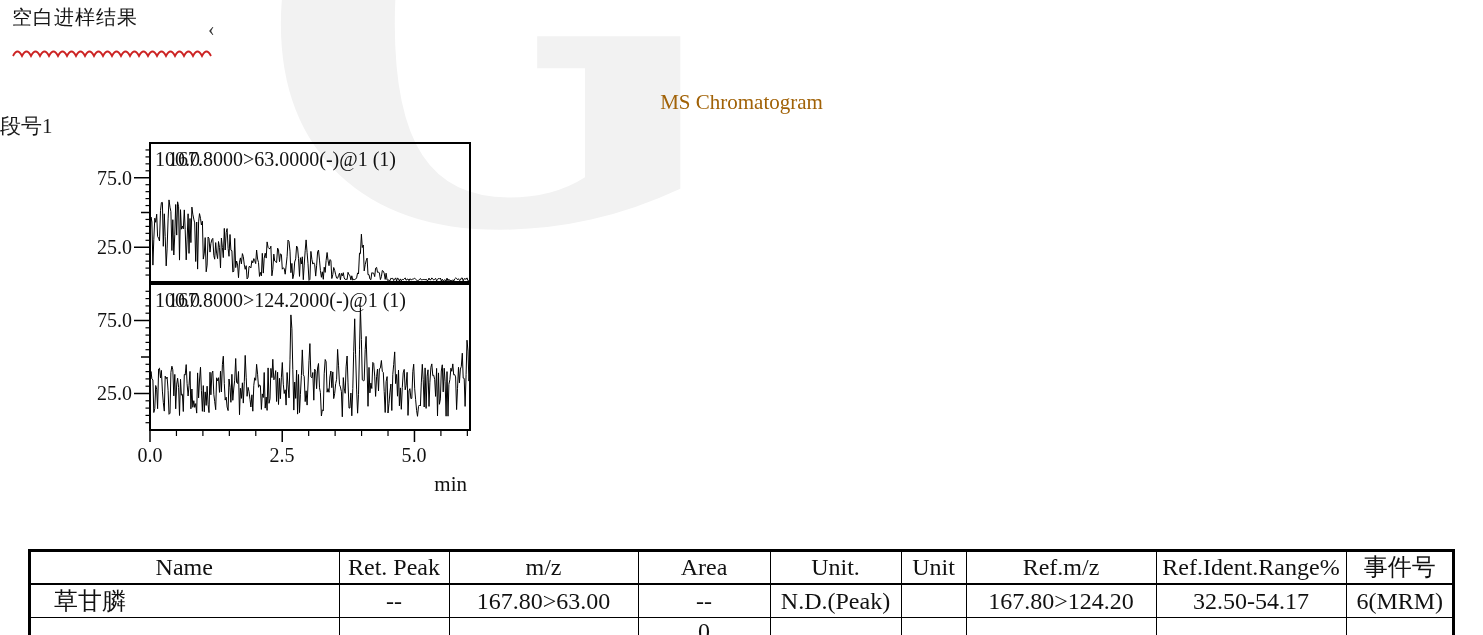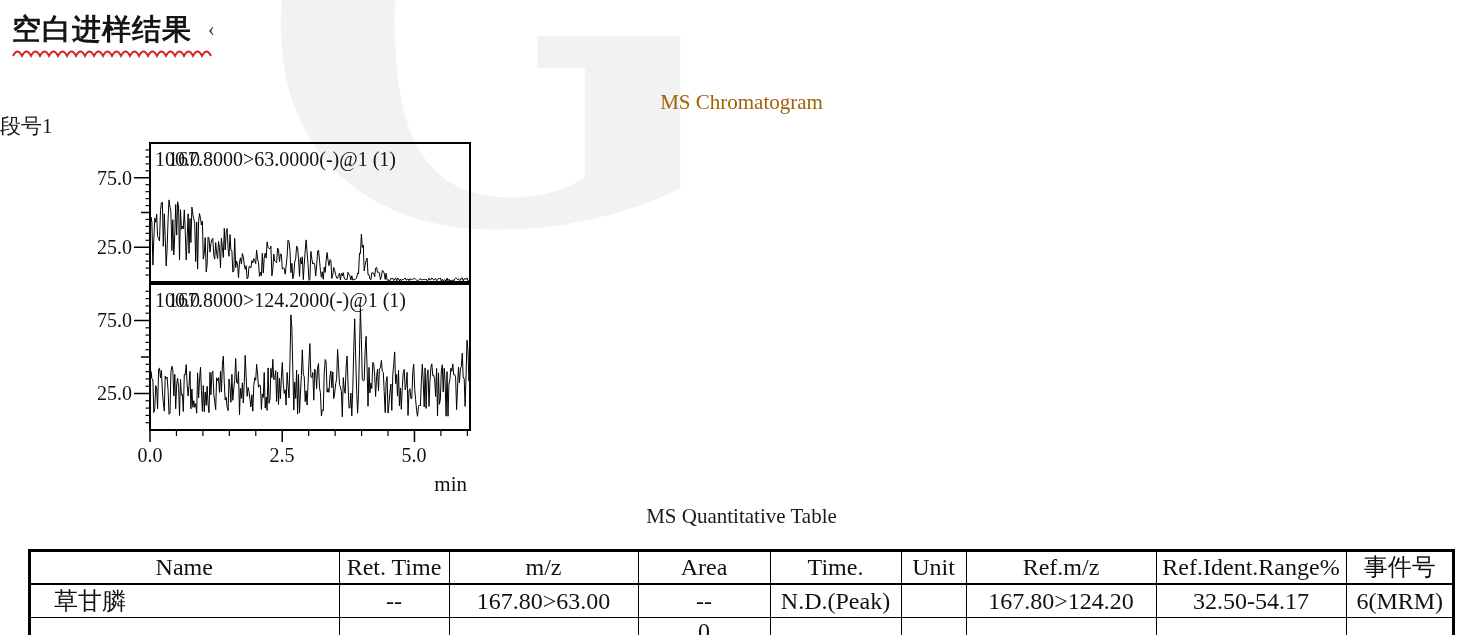--- a/index.html
+++ b/index.html
@@ -11,22 +11,22 @@
     font-family:"Liberation Serif","DejaVu Serif",serif;
     color:#111;
   }
   .watermark{
     position:absolute;left:258px;top:-242px;
     font-size:545px;line-height:1;font-weight:bold;
     color:#f2f2f2;user-select:none;z-index:0;
     font-family:"DejaVu Serif",serif;
   }
   .doc-title{
-    position:absolute;left:12px;top:10px;
-    font-size:29px;letter-spacing:1px;color:#151515;z-index:2;font-weight:bold;
+    position:absolute;left:12px;top:4px;
+    font-size:20px;letter-spacing:1px;color:#151515;z-index:2;
   }
   .title-mark{
     position:absolute;left:208px;top:18px;
     font-size:20px;color:#333;z-index:2;
   }
   .squiggle{position:absolute;left:12px;top:47px;z-index:2;}
   .chrom-title{
     position:absolute;left:0;top:90px;width:100%;
     text-align:center;font-size:21px;color:#a16207;z-index:2;
   }
@@ -154,41 +154,40 @@
     <text x="113" y="177" font-size="20">167.8000&gt;124.2000(-)@1 (1)</text>
     <text x="77" y="197" font-size="20" text-anchor="end">75.0</text>
     <text x="77" y="270" font-size="20" text-anchor="end">25.0</text>
 
     <text x="95" y="332" font-size="20" text-anchor="middle">0.0</text>
     <text x="227" y="332" font-size="20" text-anchor="middle">2.5</text>
     <text x="359" y="332" font-size="20" text-anchor="middle">5.0</text>
     <text x="412" y="361" font-size="21" text-anchor="end">min</text>
   </svg>
 
-  <div class="quant-title">MS Quantitative Table</div>
 
   <table class="quant">
     <colgroup>
       <col style="width:310px">
         <col style="width:110px">
         <col style="width:189px">
       <col style="width:132px">
         <col style="width:131px">
         <col style="width:65px">
       <col style="width:190px">
         <col style="width:190px">
         <col style="width:108px">
     </colgroup>
     <tbody>
         <tr class="hdr">
       <th>Name</th>
-      <th>Ret. Time</th>
+      <th>Ret. Peak</th>
       <th>m/z</th>
       <th>Area</th>
-      <th>Time.</th>
+      <th>Unit.</th>
       <th>Unit</th>
       <th>Ref.m/z</th>
       <th>Ref.Ident.Range%</th>
       <th>事件号</th>
     </tr>
     <tr>
       <td class="name-cell">草甘膦</td>
       <td>--</td>
       <td>167.80&gt;63.00</td>
       <td>--</td>

